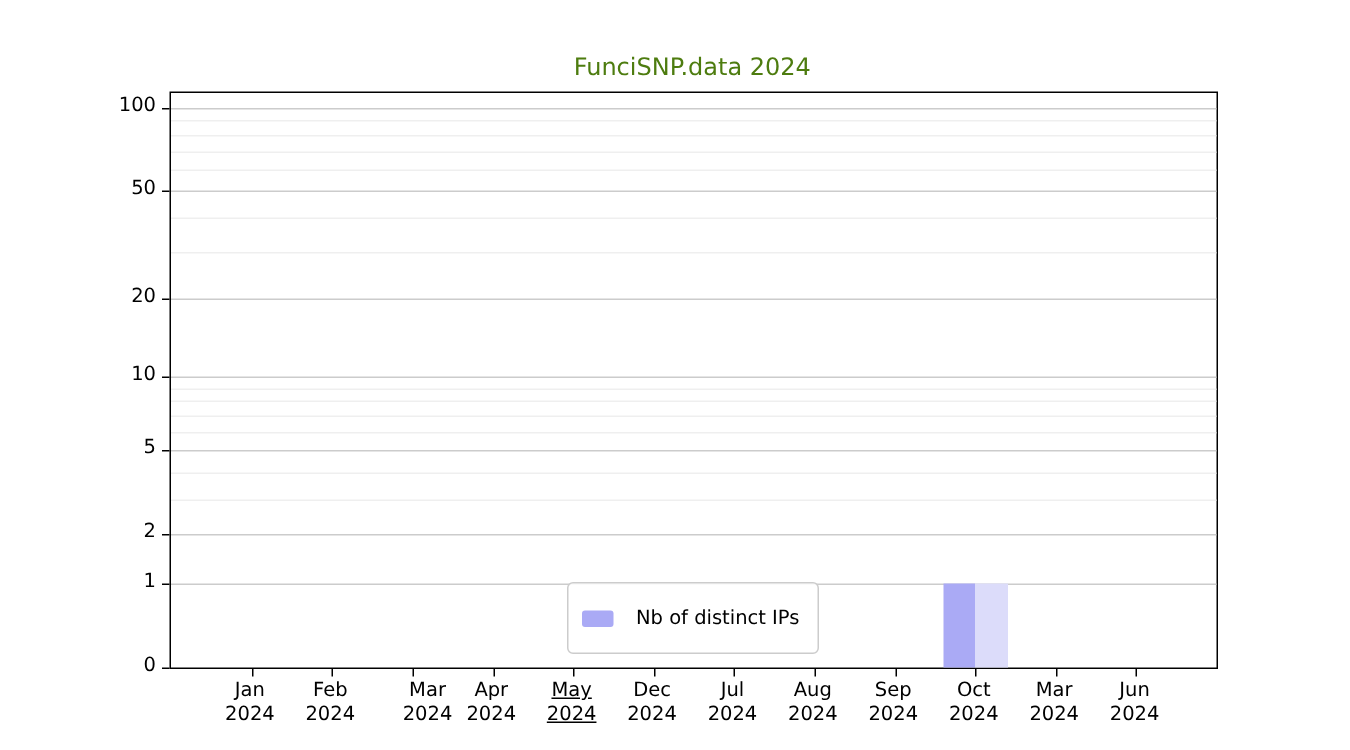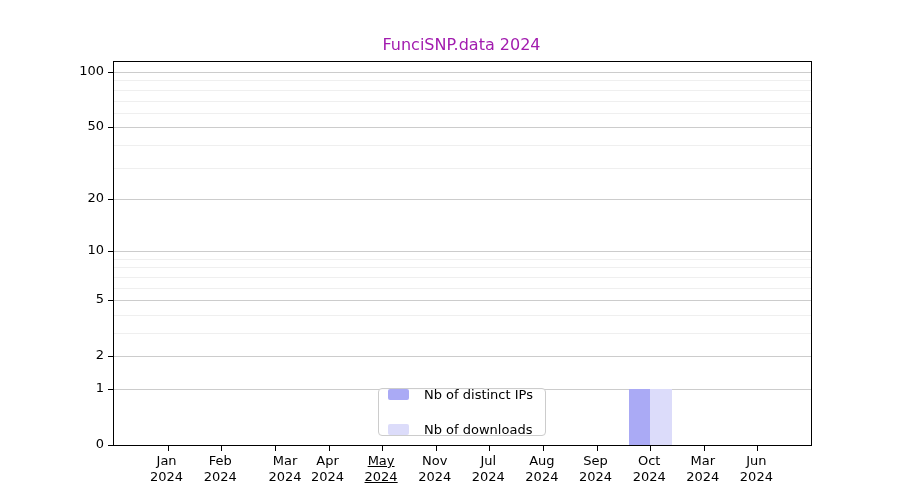--- a/index.html
+++ b/index.html
@@ -3,21 +3,21 @@
 <meta charset="utf-8">
 <style>
   html, body { margin: 0; padding: 0; background: #ffffff; }
   .figure {
     position: relative; width: 900px; height: 500px; background: #ffffff;
     font-family: "DejaVu Sans", "Liberation Sans", sans-serif; color: #000;
     overflow: hidden;
   }
   .title {
     position: absolute; left: 113px; top: 35px; width: 697px;
-    text-align: center; font-size: 16px; color: #a21caf;
+    text-align: center; font-size: 16px; color: #4d7c0f;
   }
   .plot {
     position: absolute; left: 113px; top: 61px; width: 697px; height: 383px;
     border: 1px solid #000; background: #fff; box-sizing: content-box;
   }
   .gridline { position: absolute; left: 0; right: 0; height: 1px; }
   .gridline.major { background: #cccccc; }
   .gridline.minor { background: #efefef; }
   .ytick { position: absolute; left: -6px; width: 5px; height: 1px; background: #000; }
   .xtick { position: absolute; bottom: -6px; width: 1px; height: 5px; background: #000; }
@@ -87,24 +87,20 @@
       <div class="xtick" style="left: 482.5px;"></div>
       <div class="xtick" style="left: 536.2px;"></div>
       <div class="xtick" style="left: 589.8px;"></div>
       <div class="xtick" style="left: 643.4px;"></div>
     </div>
   <div class="legend" id="legend" style="border-color: rgb(204, 204, 204);">
     <div class="legend-row">
       <span class="legend-swatch" style="background: rgb(170, 170, 245);"></span>
       <span class="legend-label">Nb of distinct IPs</span>
     </div>
-    <div class="legend-row">
-      <span class="legend-swatch" style="background: rgb(220, 220, 250);"></span>
-      <span class="legend-label">Nb of downloads</span>
-    </div>
   </div>
 <div class="ylabel" style="top: 436px;">0</div>
     <div class="ylabel" style="top: 380px;">1</div>
     <div class="ylabel" style="top: 347.2px;">2</div>
     <div class="ylabel" style="top: 291.2px;">5</div>
     <div class="ylabel" style="top: 242.2px;">10</div>
     <div class="ylabel" style="top: 189.9px;">20</div>
     <div class="ylabel" style="top: 118.2px;">50</div>
     <div class="ylabel" style="top: 63px;">100</div>
     <div class="xlabel" style="left: 134.6px;">
@@ -121,21 +117,21 @@
     </div>
     <div class="xlabel" style="left: 295.5px;">
       <div class="">Apr</div>
       <div class="">2024</div>
     </div>
     <div class="xlabel" style="left: 349.1px; text-decoration: underline;">
       <div class="">May</div>
       <div class="">2024</div>
     </div>
     <div class="xlabel" style="left: 402.7px;">
-      <div class="">Nov</div>
+      <div class="">Dec</div>
       <div class="">2024</div>
     </div>
     <div class="xlabel" style="left: 456.3px;">
       <div class="">Jul</div>
       <div class="">2024</div>
     </div>
     <div class="xlabel" style="left: 509.9px;">
       <div class="">Aug</div>
       <div class="">2024</div>
     </div>

